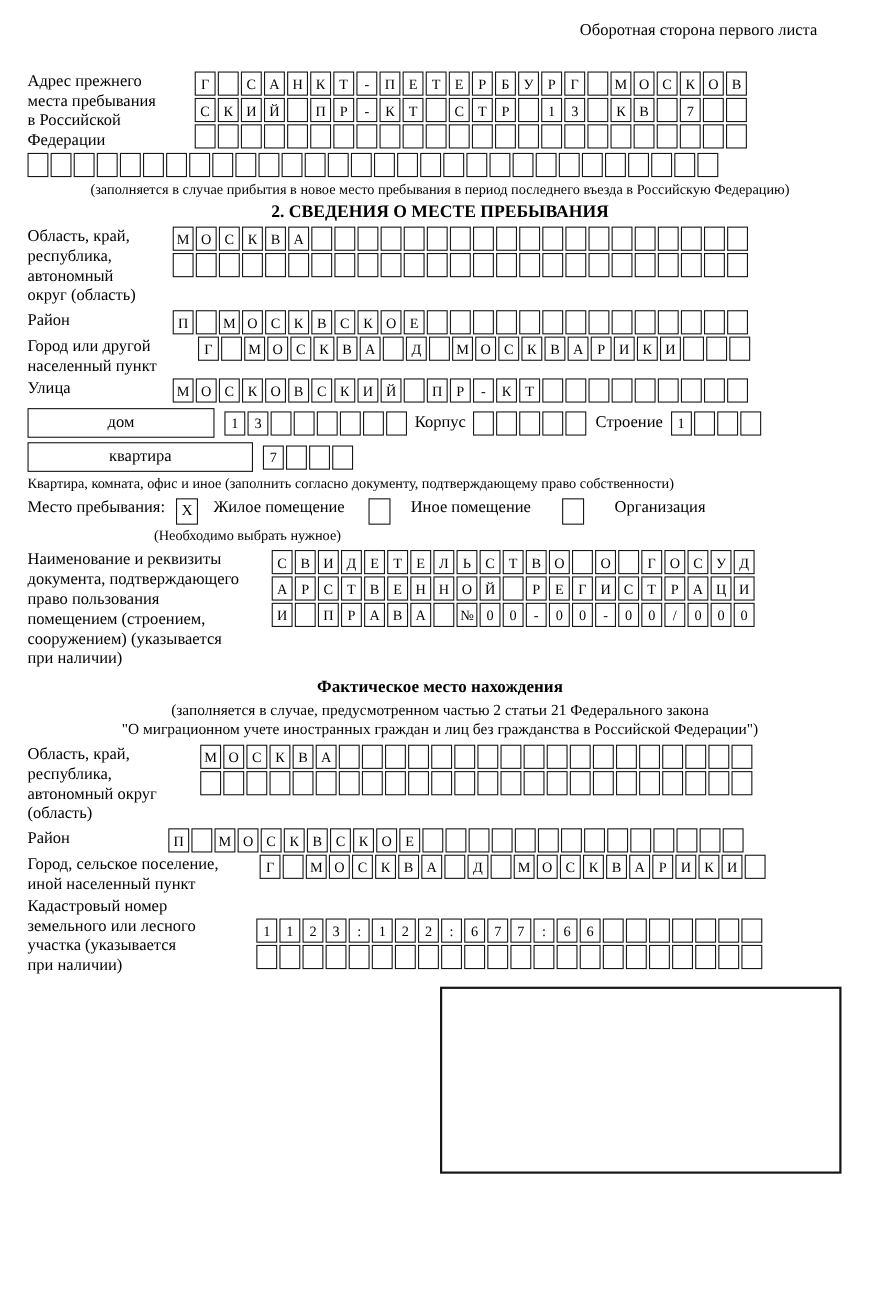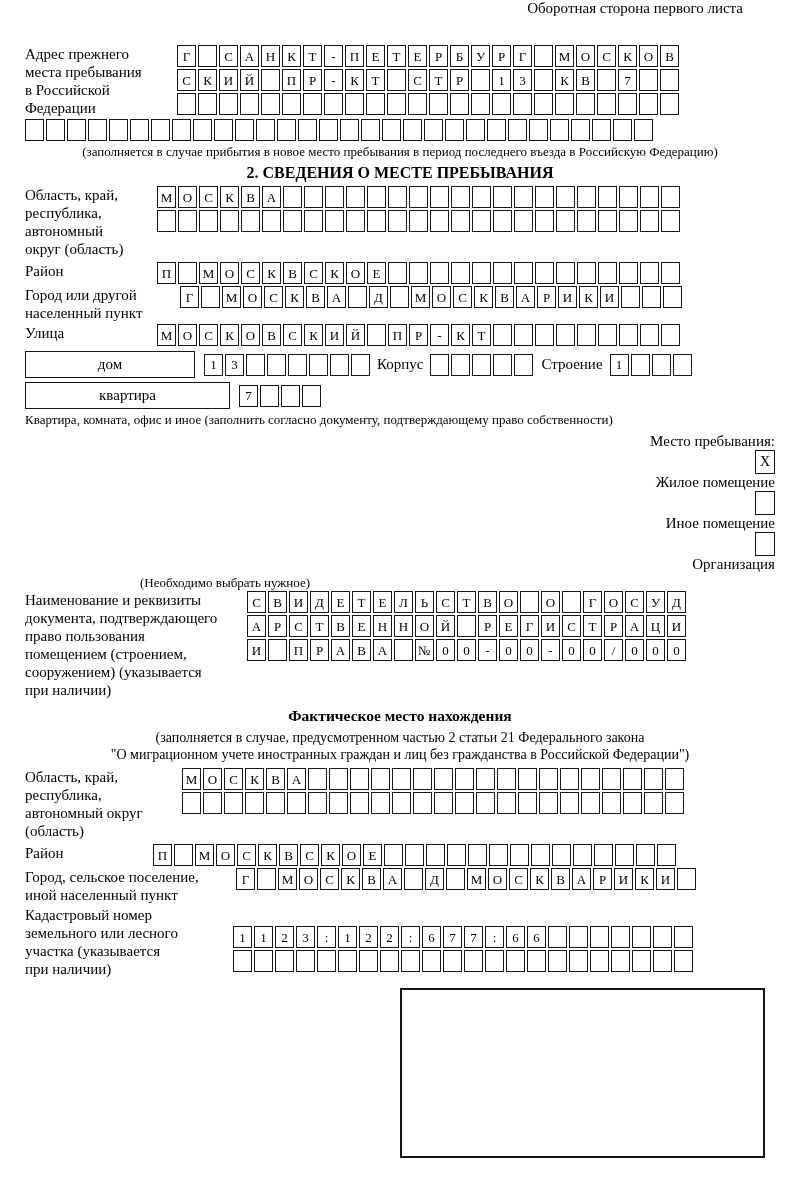--- a/index.html
+++ b/index.html
@@ -4,21 +4,21 @@
 <style>
   * { box-sizing: border-box; margin: 0; padding: 0; }
   html, body { background: #fff; }
   .page {
     position: relative;
     width: 800px; height: 1180px;
     margin: 0 auto;
     background: #fff;
     color: #000;
     font-family: "Liberation Serif", "DejaVu Serif", serif;
-    padding: 0 25px 0 25px;
+    padding: 20px 25px 0 25px;
     overflow: hidden;
   }
   .hdr { text-align: right; font-size: 15px; padding-right: 32px; }
 
   .field { display: flex; align-items: flex-start; }
   .flabel { font-size: 15px; line-height: 18px; flex: 0 0 auto; white-space: pre-line; }
   .rows { display: flex; flex-direction: column; gap: 2px; }
   .cells { display: flex; gap: 2px; }
   .cell {
     flex: 0 0 auto;
@@ -35,21 +35,21 @@
 
   .widebox {
     flex: 0 0 auto;
     border: 1.5px solid #161616;
     height: 27px;
     display: flex; align-items: center; justify-content: center;
     font-size: 15px;
   }
   .inlbl { font-size: 15px; line-height: 25px; flex: 0 0 auto; }
 
-  .chkrow { display: flex; align-items: flex-end; font-size: 15px; flex-direction: column; }
+  .chkrow { display: flex; align-items: flex-start; font-size: 15px; }
   .chk {
     flex: 0 0 auto;
     width: 20px; height: 24px;
     border: 1.6px solid #161616;
     display: flex; align-items: center; justify-content: center;
     font-size: 14px;
   }
   .stampbox {
     margin-left: 375px;
     width: 365px; height: 170px;
@@ -394,21 +394,21 @@
     <span>Место пребывания:</span>
     <span class="chk" style="margin-left:10px">X</span>
     <span style="margin-left:14px">Жилое помещение</span>
     <span class="chk" style="margin-left:22px"></span>
     <span style="margin-left:18px">Иное помещение</span>
     <span class="chk" style="margin-left:28px"></span>
     <span style="margin-left:28px">Организация</span>
   </div>
   <div class="note" style="margin-top:2px; margin-left:115px">(Необходимо выбрать нужное)</div>
 
-  <div class="field" style="">
+  <div class="field" style="margin-top:5px">
     <div class="flabel prelines" style="width:222px">Наименование и реквизиты
 документа, подтверждающего
 право пользования
 помещением (строением,
 сооружением) (указывается
 при наличии)</div>
     <div class="rows">
       <div class="cells">
           <div class="cell">С</div>
           <div class="cell">В</div>

